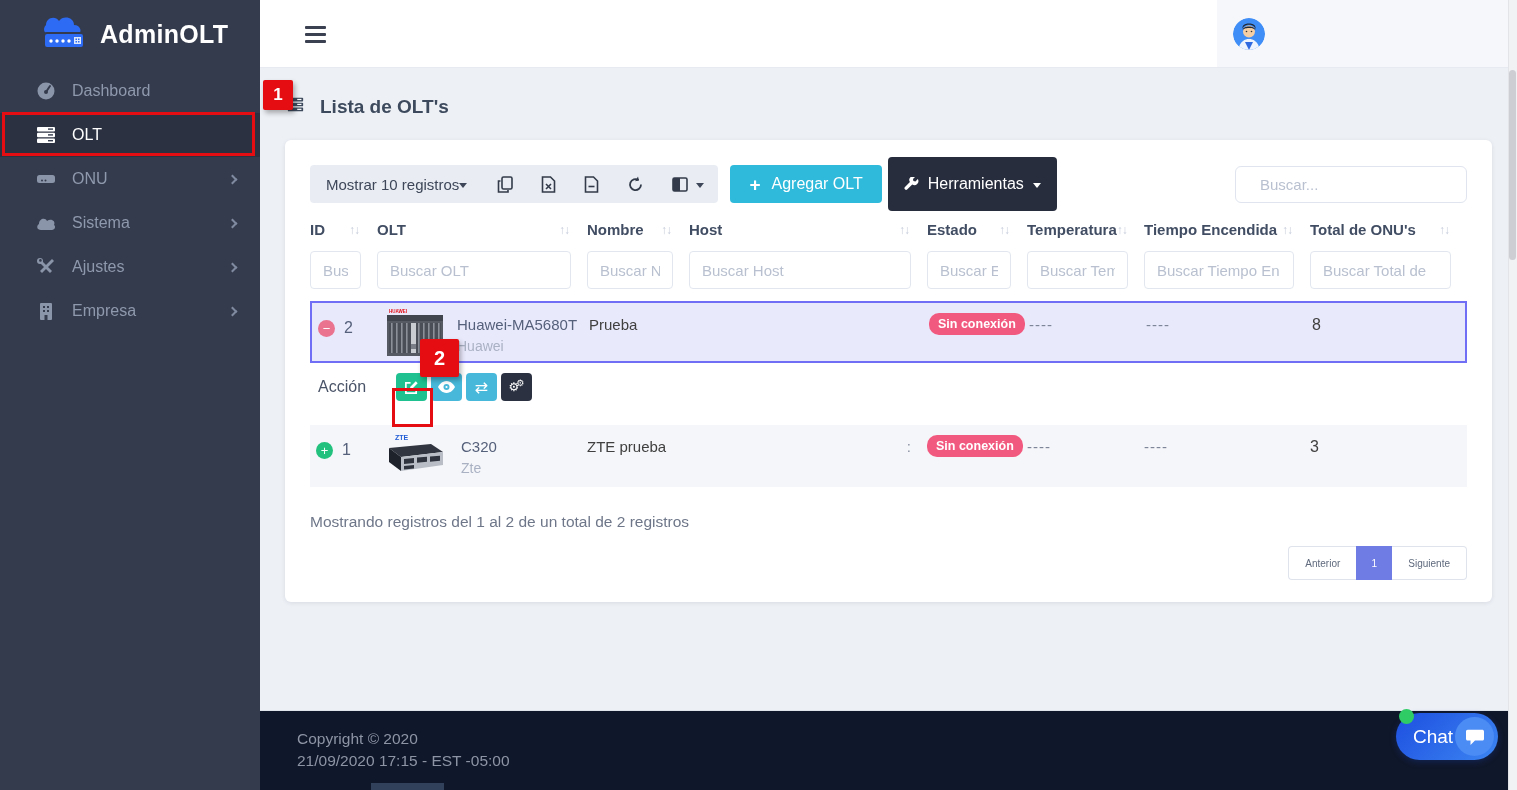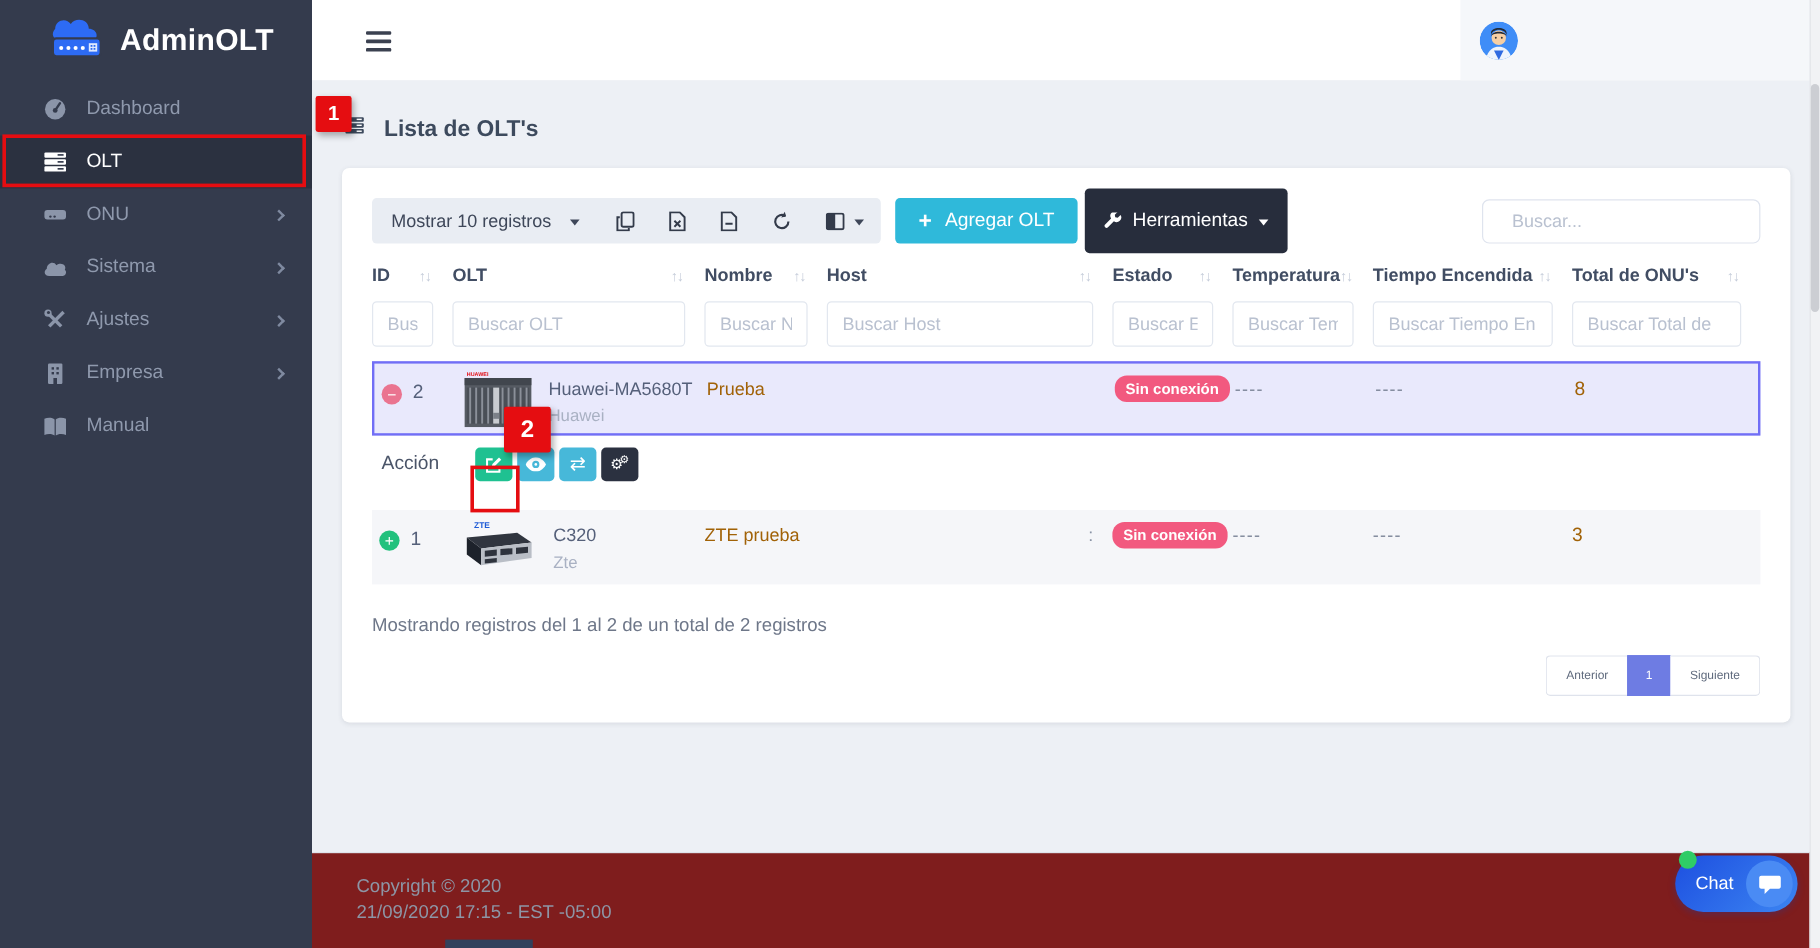--- a/index.html
+++ b/index.html
@@ -22,21 +22,21 @@
   .topbar-right { position:absolute; right:0; top:0; width:291px; height:67px; background:#f5f7fa; display:flex; align-items:center; padding-left:16px; }
   .avatar { width:32px; height:32px; border-radius:50%; overflow:hidden; cursor:pointer; }
 
   
   .page-title { position:absolute; left:287px; top:96px; display:flex; align-items:center; gap:16px; color:#3d4a5d; font-size:19px; font-weight:bold; z-index:3; }
   .card { position:absolute; left:285px; top:140px; width:1207px; height:462px; background:#fff; border-radius:6px; box-shadow:0 1px 4px rgba(40,50,70,.10); padding:25px; z-index:3; }
 
   .toolbar { display:flex; align-items:center; height:38px; }
   .btn-group { display:flex; align-items:stretch; background:#e9edf3; border-radius:4px; height:38px; }
   .bg-seg { display:flex; align-items:center; padding:0 14px; font-size:15px; color:#3e4759; cursor:pointer; }
-  .bg-seg.lbl { padding:0 16px; gap:16px; }
+  .bg-seg.lbl { padding:0 16px; gap:0; }
   .caret { width:0; height:0; border-left:4px solid transparent; border-right:4px solid transparent; border-top:5px solid #3e4759; margin-top:2px; }
   .caret.w { border-top-color:#fff; }
   .btn-add { margin-left:12px; height:38px; background:#2fb9da; color:#fff; border:none; border-radius:4px; display:flex; align-items:center; gap:11px; padding:0 19px; font-size:16px; cursor:pointer; font-family:inherit; }
   .btn-add .plus { font-size:19px; font-weight:bold; line-height:1; }
   .btn-tools { margin-left:6px; height:54px; background:#272d3c; color:#fff; border:none; border-radius:4px; display:flex; align-items:center; gap:9px; padding:0 16px; font-size:16px; cursor:pointer; font-family:inherit; }
   .search-box { margin-left:auto; width:232px; height:37px; border:1px solid #dfe4ee; border-radius:6px; display:flex; align-items:center; padding:0 13px; gap:11px; background:#fff; }
   .search-box input { border:none; outline:none; flex:1; font-size:15px; color:#55607a; font-family:inherit; background:transparent; }
   .search-box input::placeholder { color:#b9c1d0; }
 
   
@@ -56,21 +56,21 @@
   .row2 { background:#f5f6f9; height:62px; margin-top:14px; }
   .id-cell { display:flex; align-items:center; gap:9px; padding:16px 0 0 6px; align-self:flex-start; }
   .circ { width:17px; height:17px; border-radius:50%; color:#fff; display:flex; align-items:center; justify-content:center; font-size:13px; line-height:1; cursor:pointer; flex-shrink:0; }
   .circ.minus { background:#ea7490; }
   .circ.plus { background:#22c17d; }
   .id-num { color:#55607a; font-size:16px; }
   .olt-cell { display:flex; gap:14px; padding:5px 0 0 8px; }
   .olt-names { padding-top:8px; }
   .olt-model { color:#55607a; font-size:15px; }
   .olt-brand { color:#a9b1c3; font-size:14px; margin-top:5px; }
-  .cellv { padding-top:13px; font-size:15px; color:#a16207; }
+  .cellv { padding-top:13px; font-size:15px; color:#404040; }
   .host-r { text-align:right; padding-right:16px; color:#8a93a5; }
   .status-cell { padding-top:10px; }
   .badge-status { display:inline-block; background:#f2597f; color:#fff; font-size:12.5px; font-weight:bold; padding:4px 9px; border-radius:10px; }
   .dash { color:#7d8699; letter-spacing:1px; }
   .count { font-size:16px; }
 
   .action-row { display:flex; align-items:center; height:48px; }
   .action-label { width:76px; padding-left:8px; font-size:16px; color:#4a5468; }
   .action-buttons { display:flex; gap:4px; margin-left:10px; }
   .abtn { width:31px; height:28px; border:none; border-radius:4px; color:#fff; display:flex; align-items:center; justify-content:center; cursor:pointer; }
@@ -81,26 +81,26 @@
   .gear-sm { font-size:9px; position:relative; top:-5px; }
 
   .summary { margin-top:26px; font-size:15.5px; color:#6e7789; }
   .pagination { display:flex; justify-content:flex-end; margin-top:15px; }
   .pg { height:34px; display:flex; align-items:center; justify-content:center; padding:0 16px; border:1px solid #dfe3ec; background:#fff; color:#5f6a7d; font-size:10px; cursor:pointer; font-family:inherit; }
   .pg.prev { border-radius:4px 0 0 4px; border-right:none; }
   .pg.page { background:#6e7ce3; border-color:#6e7ce3; color:#fff; width:36px; padding:0; }
   .pg.next { border-radius:0 4px 4px 0; border-left:none; }
 
   
-  .footer { position:absolute; left:260px; top:710px; width:1248px; height:80px; background:#7f1d1d; border-top:1px solid #dfe3ea; z-index:3; }
+  .footer { position:absolute; left:260px; top:710px; width:1248px; height:80px; background:#0f172a; border-top:1px solid #dfe3ea; z-index:3; }
   .f-line { position:absolute; left:37px; color:#8d95a5; font-size:15.5px; }
   .f1 { top:19px; } .f2 { top:41px; }
 
   
-  .chat-btn { position:absolute; left:1396px; top:713px; width:102px; height:47px; border-radius:26px; background:linear-gradient(135deg,#1d4fe0,#3c85f2); display:flex; align-items:center; padding-left:17px; color:#fff; font-size:15px; cursor:pointer; z-index:8; box-shadow:0 2px 6px rgba(30,60,160,.35); }
+  .chat-btn { position:absolute; left:1396px; top:713px; width:102px; height:47px; border-radius:26px; background:linear-gradient(135deg,#1d4fe0,#3c85f2); display:flex; align-items:center; padding-left:17px; color:#fff; font-size:19px; cursor:pointer; z-index:8; box-shadow:0 2px 6px rgba(30,60,160,.35); }
   .chat-circle { position:absolute; right:4px; top:4px; width:39px; height:39px; border-radius:50%; background:#4a8bf4; display:flex; align-items:center; justify-content:center; }
   .chat-dot { position:absolute; left:1399px; top:709px; width:15px; height:15px; border-radius:50%; background:#2fcc66; z-index:9; }
 
   
   .anno { position:absolute; z-index:50; }
   .anno-box { border:3px solid #e50d11; }
   .anno-badge { background:#e50d11; color:#fff; font-weight:bold; display:flex; align-items:center; justify-content:center; border-radius:2px; box-shadow:2px 3px 5px rgba(0,0,0,.3); }
 
   
   .scrollbar { position:absolute; right:0; top:0; width:9px; height:790px; background:#f1f2f4; border-left:1px solid #e2e4e8; z-index:20; }
@@ -195,29 +195,20 @@
               <rect x="2" y="1" width="12" height="17" rx="1" fill="#8b95a9"></rect>
           <rect x="5" y="4" width="2" height="2" fill="#343b4d"></rect>
               <rect x="9" y="4" width="2" height="2" fill="#343b4d"></rect>
           <rect x="5" y="8" width="2" height="2" fill="#343b4d"></rect>
               <rect x="9" y="8" width="2" height="2" fill="#343b4d"></rect>
           <rect x="6.5" y="13" width="3" height="5" fill="#343b4d"></rect>
             </svg>
         </span>
         <span>Empresa</span>
         <span class="chev"></span>
-      </div>
-      <div class="nav-item">
-        <span class="nav-icon">
-          <svg width="20" height="17" viewBox="0 0 20 17">
-              <path d="M1 2 C4 0.5 8 1 9.5 2.5 L9.5 16 C8 14.5 4 14 1 15.5 Z" fill="#8b95a9"></path>
-              <path d="M19 2 C16 0.5 12 1 10.5 2.5 L10.5 16 C12 14.5 16 14 19 15.5 Z" fill="#8b95a9"></path>
-            </svg>
-        </span>
-        <span>Manual</span>
       </div>
     </nav>
   </aside>
 
   <header class="topbar">
     <div class="hamburger">
         <i></i>
         <i></i>
         <i></i>
       </div>

